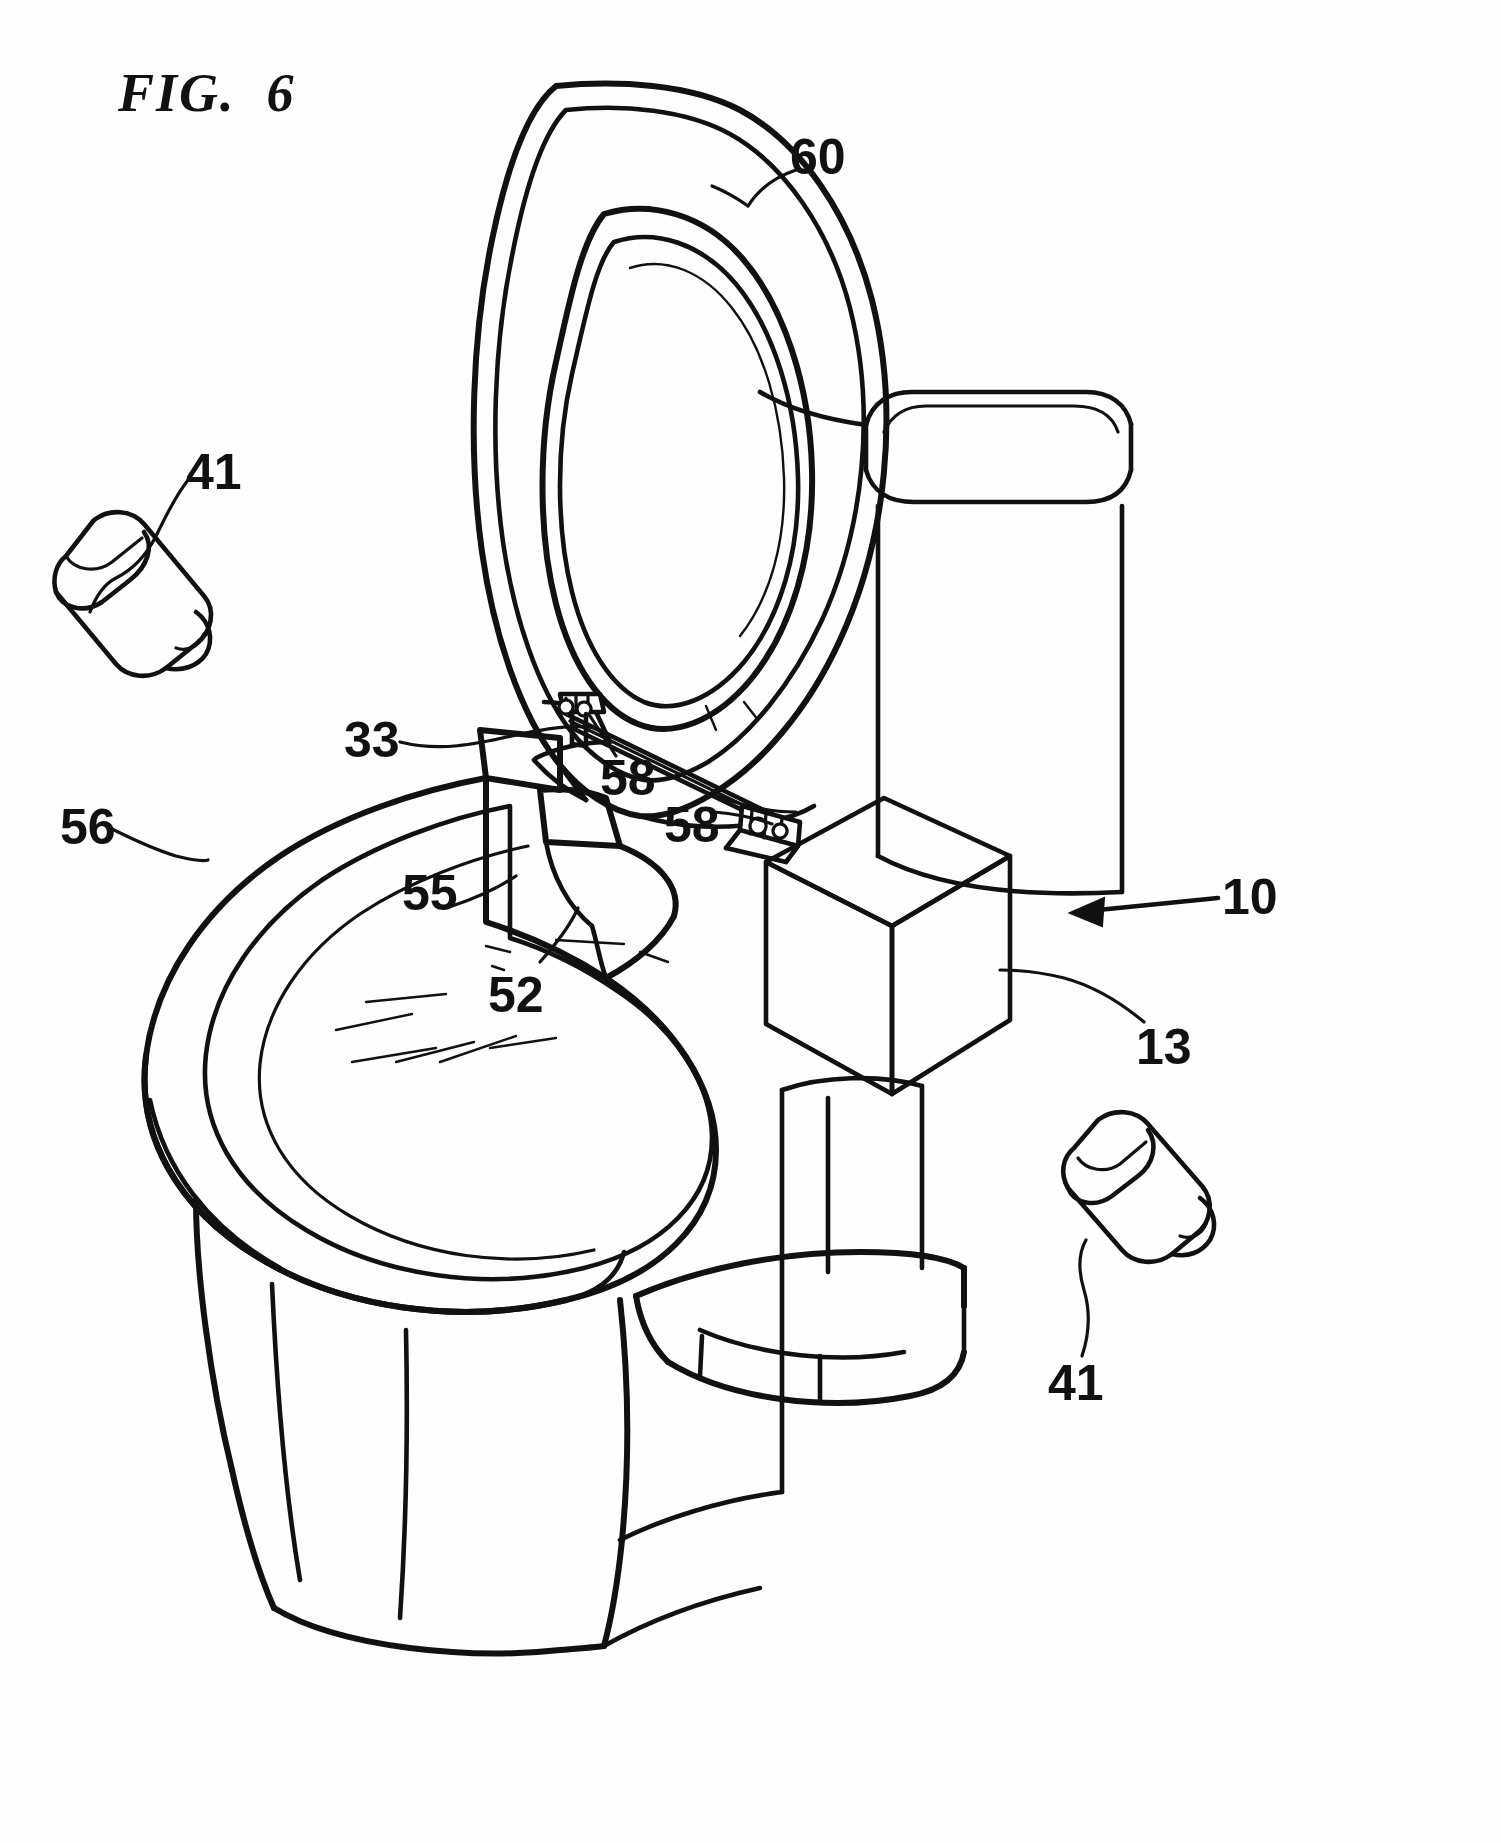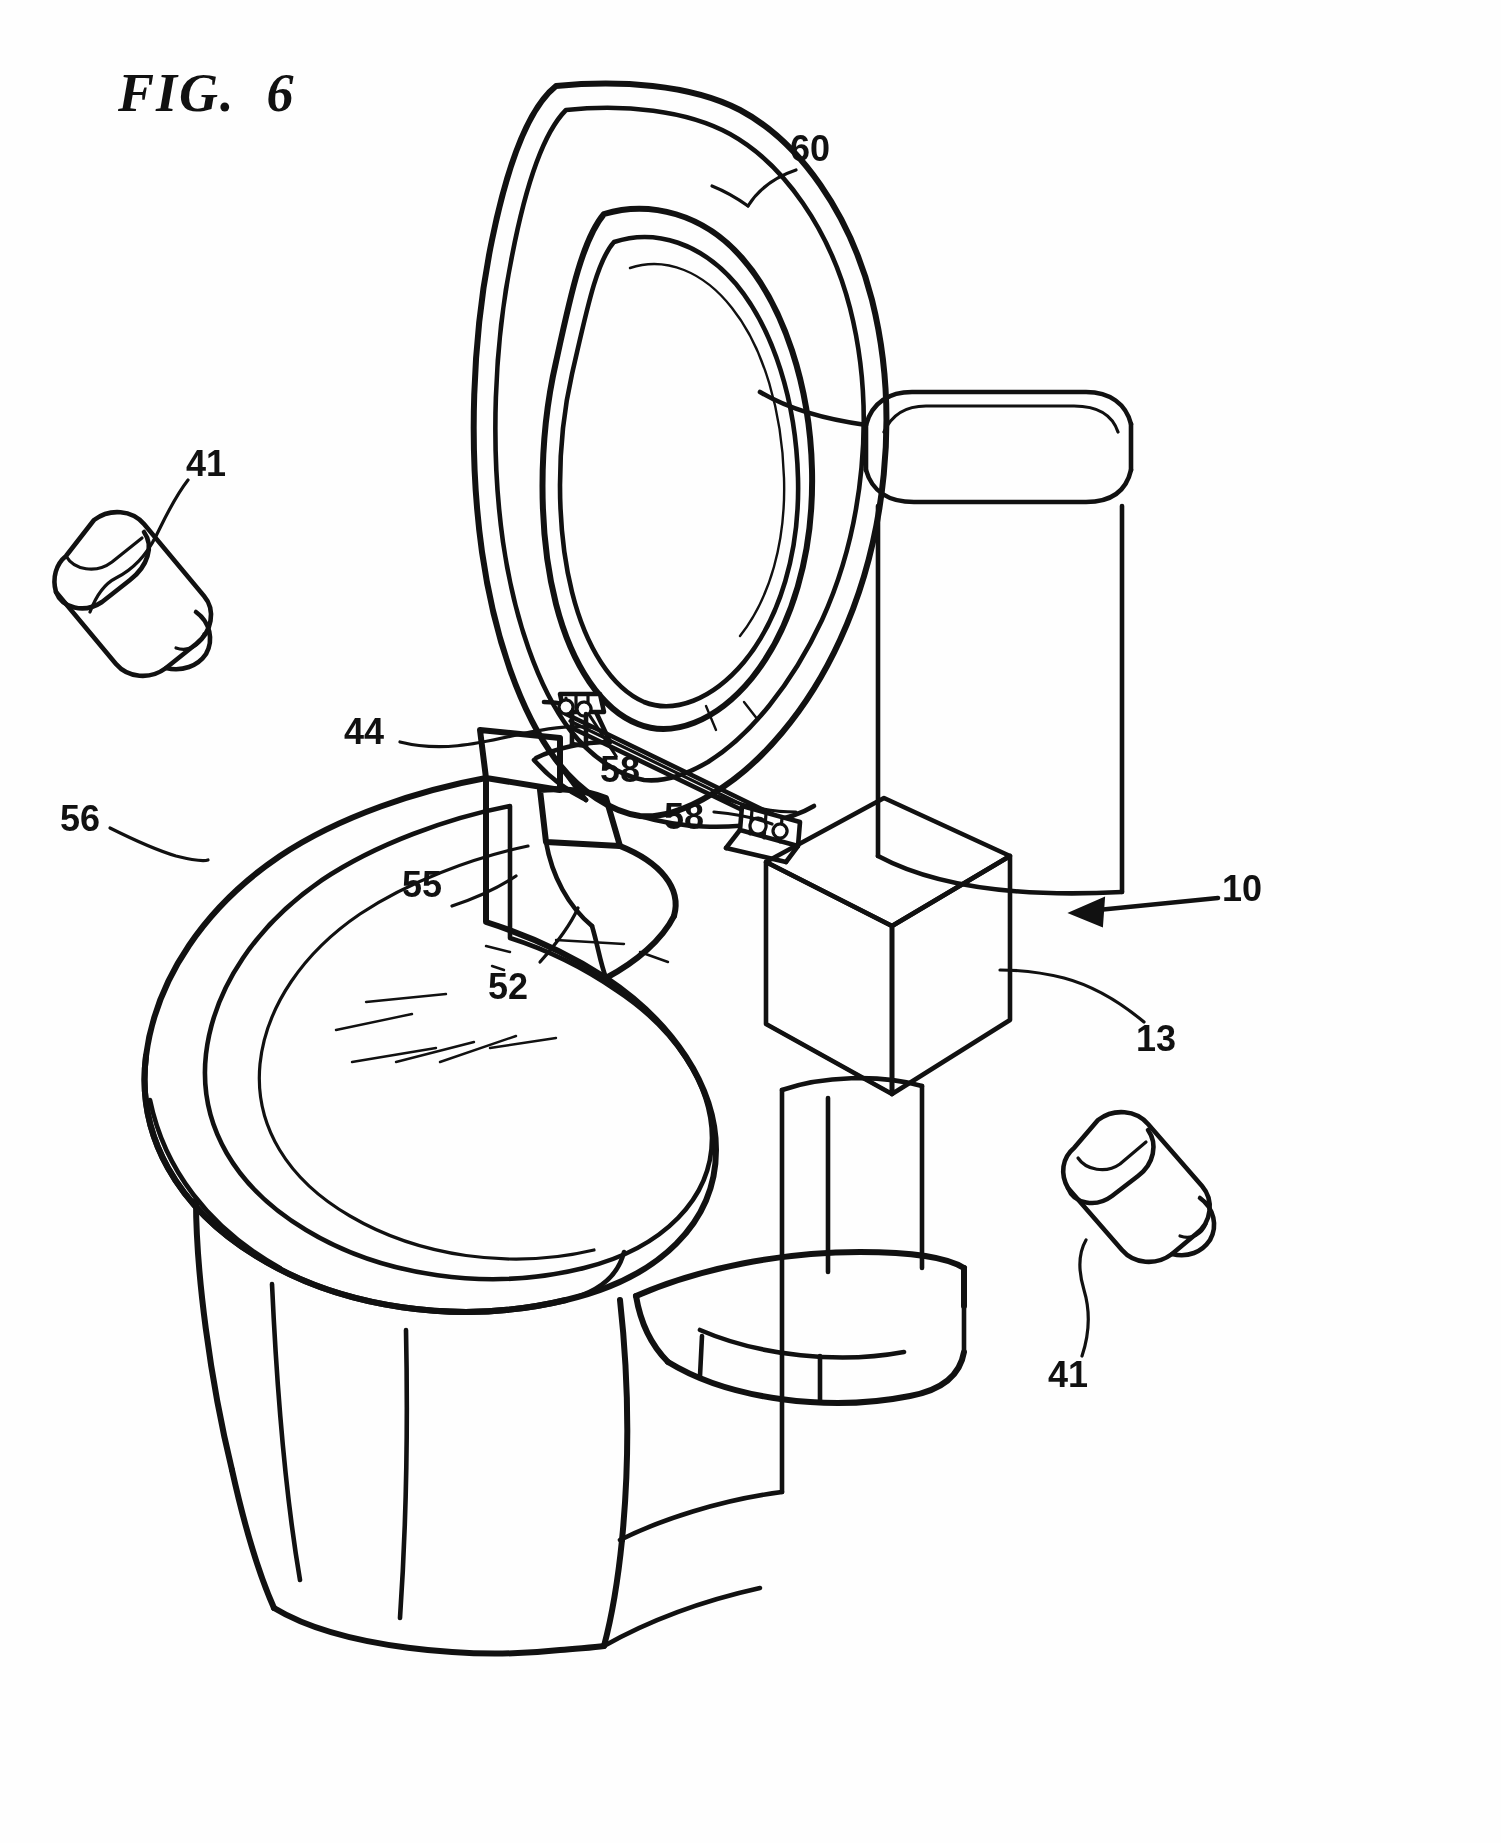--- a/index.html
+++ b/index.html
@@ -18,21 +18,21 @@
     font-style:italic;font-weight:700;
     font-size:54px;letter-spacing:2px;
     color:#111;
     white-space:pre;
     user-select:none;
   }
   .num{
     position:absolute;
     font-family:"Liberation Sans", sans-serif;
     font-weight:700;
-    font-size:36px;
+    font-size:50px;
     color:#111;
     white-space:pre;
     user-select:none;
   }
   svg{display:block;}
   .ln{fill:none;stroke:#111;stroke-linecap:round;stroke-linejoin:round;}
   .w1{stroke-width:3.2;}
   .w2{stroke-width:4.6;}
   .w3{stroke-width:6.0;}
   .hair{stroke-width:2.4;}
@@ -315,21 +315,21 @@
 
       <path class="ln w1" d="M1082,1356 C1090,1332 1090,1310 1084,1290 C1078,1270 1078,1254 1086,1240"></path>
     </g>
 
   </svg>
 
   <div class="num" style="left:790px;top:128px;">60</div>
 
   <div class="num" style="left:186px;top:443px;">41</div>
 
-  <div class="num" style="left:344px;top:711px;">44</div>
+  <div class="num" style="left:344px;top:711px;">33</div>
 
   <div class="num" style="left:60px;top:798px;">56</div>
 
   <div class="num" style="left:600px;top:749px;">58</div>
 
   <div class="num" style="left:664px;top:796px;">58</div>
 
   <div class="num" style="left:402px;top:864px;">55</div>
 
   <div class="num" style="left:488px;top:966px;">52</div>

